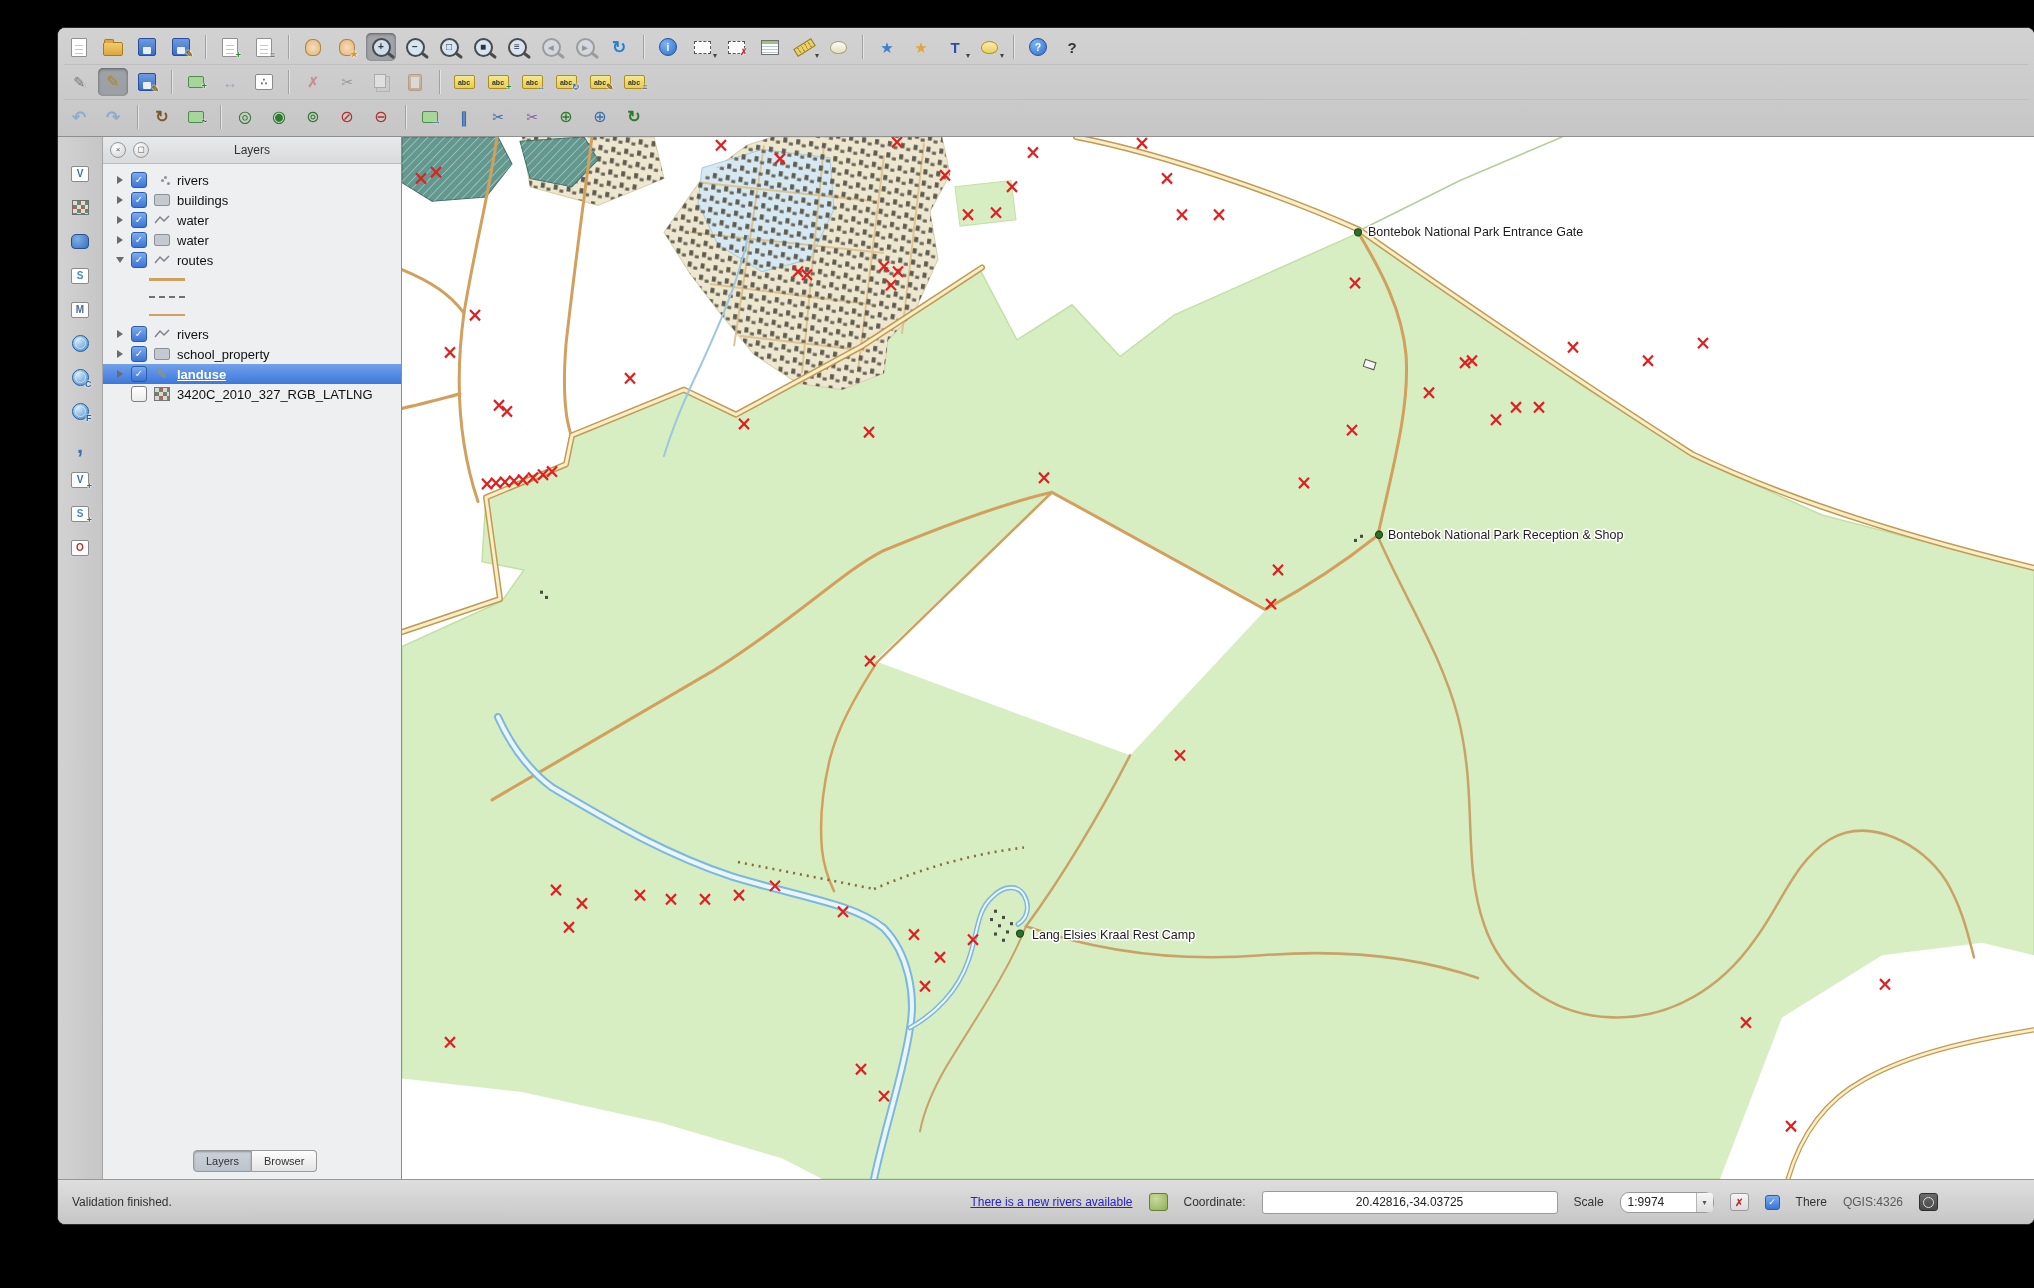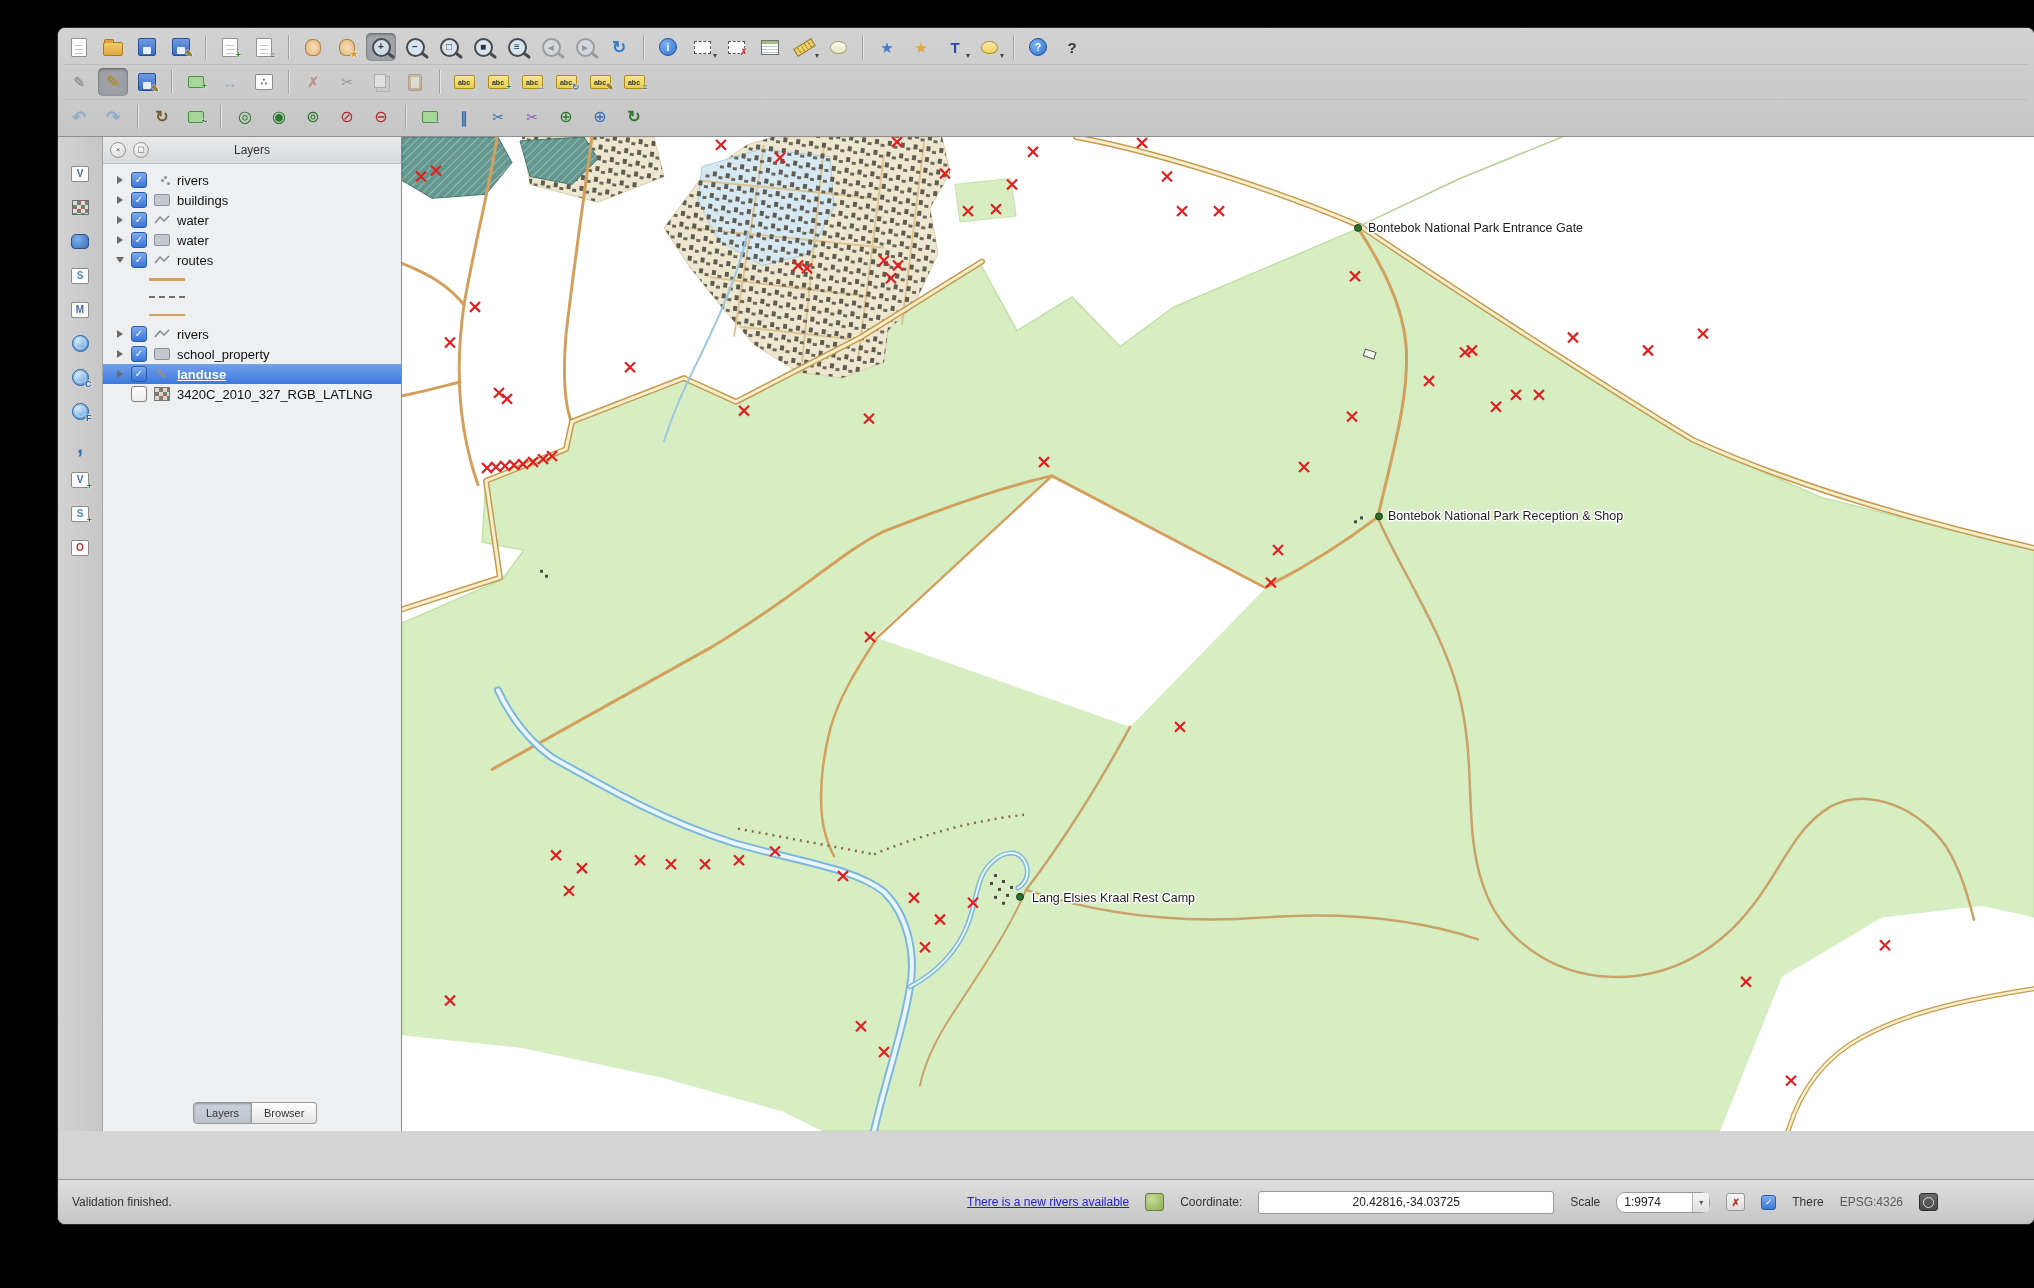--- a/index.html
+++ b/index.html
@@ -100,21 +100,21 @@
   .ptab{height:20px;padding:0 12px;display:flex;align-items:center;font-size:11px;color:#333;
         background:linear-gradient(#fdfdfd,#e4e4e4);border:1px solid #9a9a9a;}
   .ptab:first-child{border-radius:4px 0 0 4px;}
   .ptab:last-child{border-radius:0 4px 4px 0;border-left:none;}
   .ptab.active{background:linear-gradient(#ccd2d9,#bcc3cb);box-shadow:inset 0 1px 2px rgba(0,0,0,.3);}
   .map{flex:1;position:relative;background:#fff;min-width:0;}
   .map svg{position:absolute;inset:0;width:100%;height:100%;display:block;}
   .mlabel{font-family:"Liberation Sans",sans-serif;font-size:12.5px;fill:#1c1c1c;stroke:#ffffff;stroke-width:3px;paint-order:stroke;stroke-linejoin:round;}
   
   .statusbar{height:44px;flex:0 0 auto;background:linear-gradient(#dedede,#c6c6c6);border-top:1px solid #979797;
-             display:flex;align-items:center;font-size:12px;color:#333;padding:0 14px;gap:16px;margin-top:48px;}
+             display:flex;align-items:center;font-size:12px;color:#333;padding:0 14px;gap:16px;}
   .sb-spacer{flex:1;}
   .sb-link{color:#2424cc;text-decoration:underline;cursor:pointer;white-space:nowrap;}
   .sb-ic{width:17px;height:16px;border-radius:3px;display:inline-flex;align-items:center;justify-content:center;flex:0 0 auto;}
   .sb-ic.plugin{background:radial-gradient(circle at 35% 30%,#c8dc9a,#8fae56);border:1px solid #64803a;}
   .sb-ic.stop{background:linear-gradient(#f4f4f4,#dcdcdc);border:1px solid #9a9a9a;color:#c03030;font-size:10px;font-weight:bold;}
   .sb-ic.crsic{background:linear-gradient(#6a6a6a,#474747);border:1px solid #2f2f2f;}
   .sb-ic.crsic::after{content:'';width:9px;height:9px;border-radius:50%;border:1.5px solid #ddd;display:block;}
   .coord-input{width:290px;height:19px;border:1px solid #9a9a9a;border-radius:3px;background:#fff;
                text-align:center;font-size:12px;color:#222;font-family:"Liberation Sans",sans-serif;outline:none;flex:0 0 auto;}
   .scale-combo{width:92px;height:19px;border:1px solid #9a9a9a;border-radius:9px;background:#fff;display:flex;align-items:center;flex:0 0 auto;}
@@ -745,17 +745,17 @@
     <span>Coordinate:</span>
     <input class="coord-input" value="20.42816,-34.03725" style="">
     <span>Scale</span>
     <span class="scale-combo">
       <span class="scale-val">1:9974</span>
       <span class="combo-arrow">▾</span>
     </span>
     <span class="sb-ic stop">✗</span>
     <span class="cb on sbcb">✓</span>
     <span>There</span>
-    <span class="crs">EPSG:4326</span>
+    <span class="crs">QGIS:4326</span>
     <span class="sb-ic crsic"></span>
     <span style="width:66px"></span>
   </div>
 </div>
 
 </body></html>

